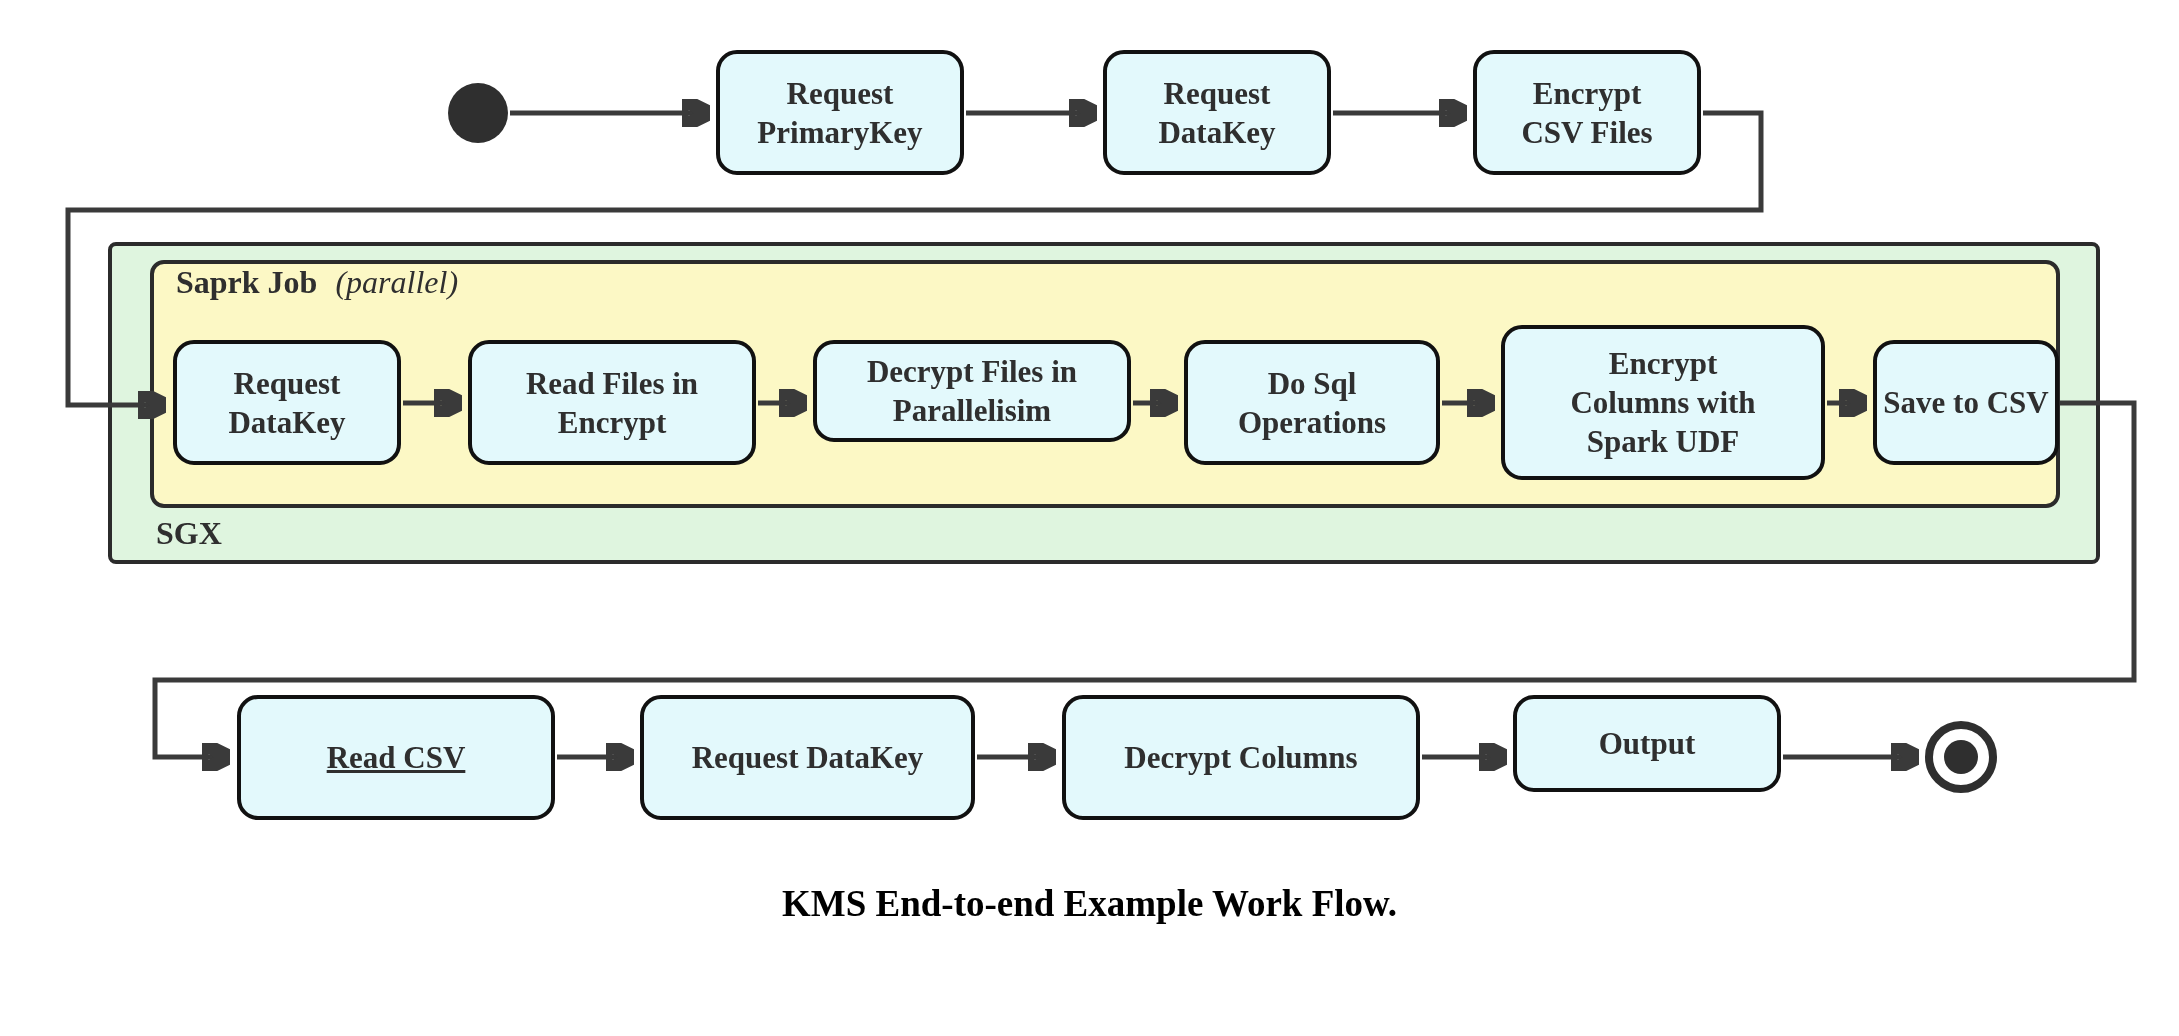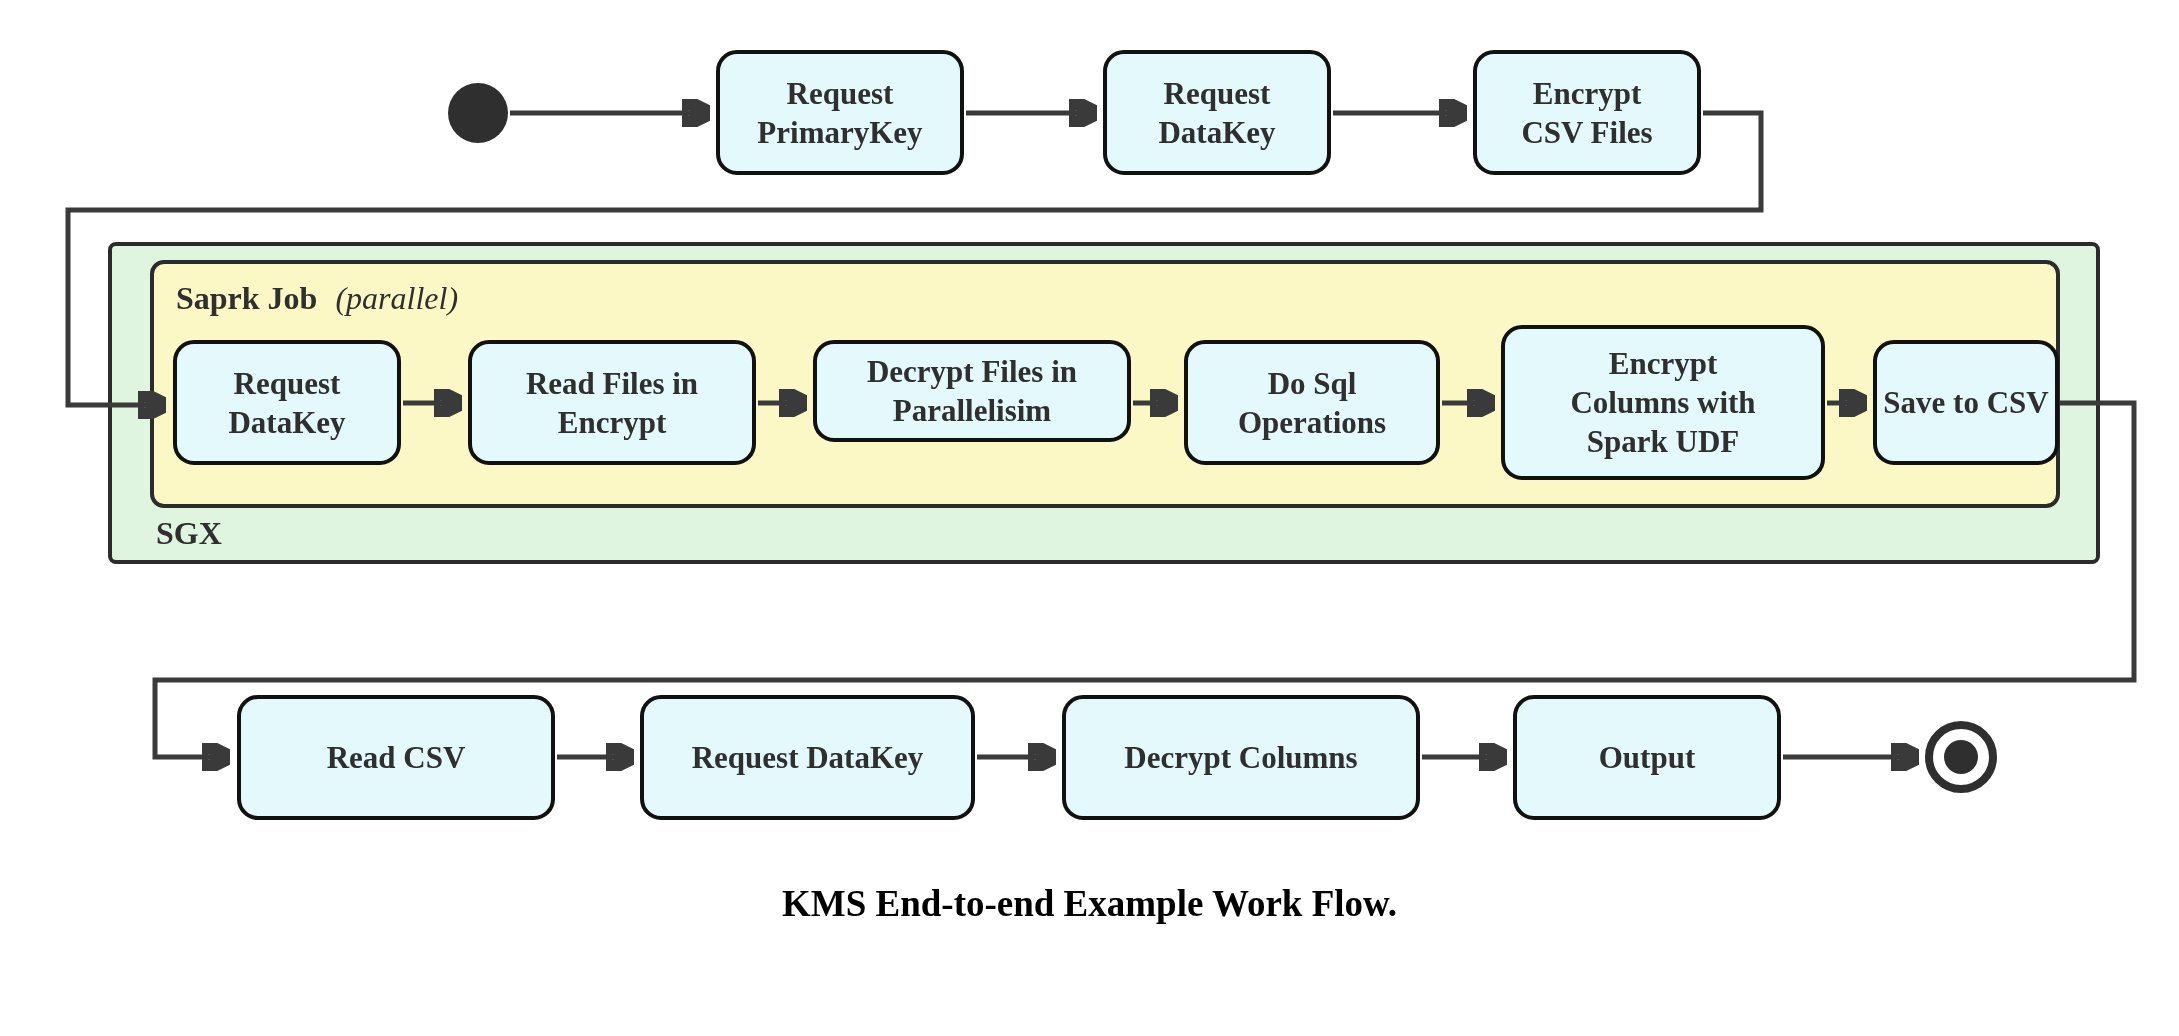--- a/index.html
+++ b/index.html
@@ -25,21 +25,21 @@
     border-radius:8px;z-index:1;
   }
   .spark{
     left:150px;top:260px;width:1910px;height:248px;background:var(--spark-fill);
     border-radius:14px;z-index:2;
   }
   .sgx-label{
     position:absolute;left:44px;bottom:8px;font-weight:bold;font-size:32px;color:var(--text);
   }
   .spark-label{
-    position:absolute;left:22px;top:16px;font-size:32px;color:var(--text);
+    position:absolute;left:22px;top:0;font-size:32px;color:var(--text);
   }
   .spark-label .b{font-weight:bold;}
   .spark-label .q{font-style:italic;font-weight:400;margin-left:10px;}
   .node{
     position:absolute;box-sizing:border-box;z-index:3;
     background:var(--node-fill);border:4px solid var(--node-border);border-radius:21px;
     display:flex;align-items:center;justify-content:center;text-align:center;
     font-weight:bold;font-size:31px;line-height:39px;white-space:pre-line;color:var(--text);
     padding:4px 1px;
   }
@@ -60,24 +60,24 @@
   
   .t1{left:716px;top:50px;width:248px;height:125px;}
   .t2{left:1103px;top:50px;width:228px;height:125px;}
   .t3{left:1473px;top:50px;width:228px;height:125px;}
   .m1{left:173px;top:340px;width:228px;height:125px;}
   .m2{left:468px;top:340px;width:288px;height:125px;}
   .m3{left:813px;top:340px;width:318px;height:102px;}
   .m4{left:1184px;top:340px;width:256px;height:125px;}
   .m5{left:1501px;top:325px;width:324px;height:155px;}
   .m6{left:1873px;top:340px;width:186px;height:125px;}
-  .b1{left:237px;top:695px;width:318px;height:125px;}
+  .b1{left:237px;top:695px;width:318px;height:125px;text-decoration:underline;}
   .b2{left:640px;top:695px;width:335px;height:125px;}
   .b3{left:1062px;top:695px;width:358px;height:125px;}
-  .b4{left:1513px;top:695px;width:268px;height:125px;}
+  .b4{left:1513px;top:695px;width:268px;height:97px;}
 </style>
 </head>
 <body>
 
 <div class="canvas">
 
   <div class="container sgx">
     <span class="sgx-label">SGX</span>
   </div>
 

